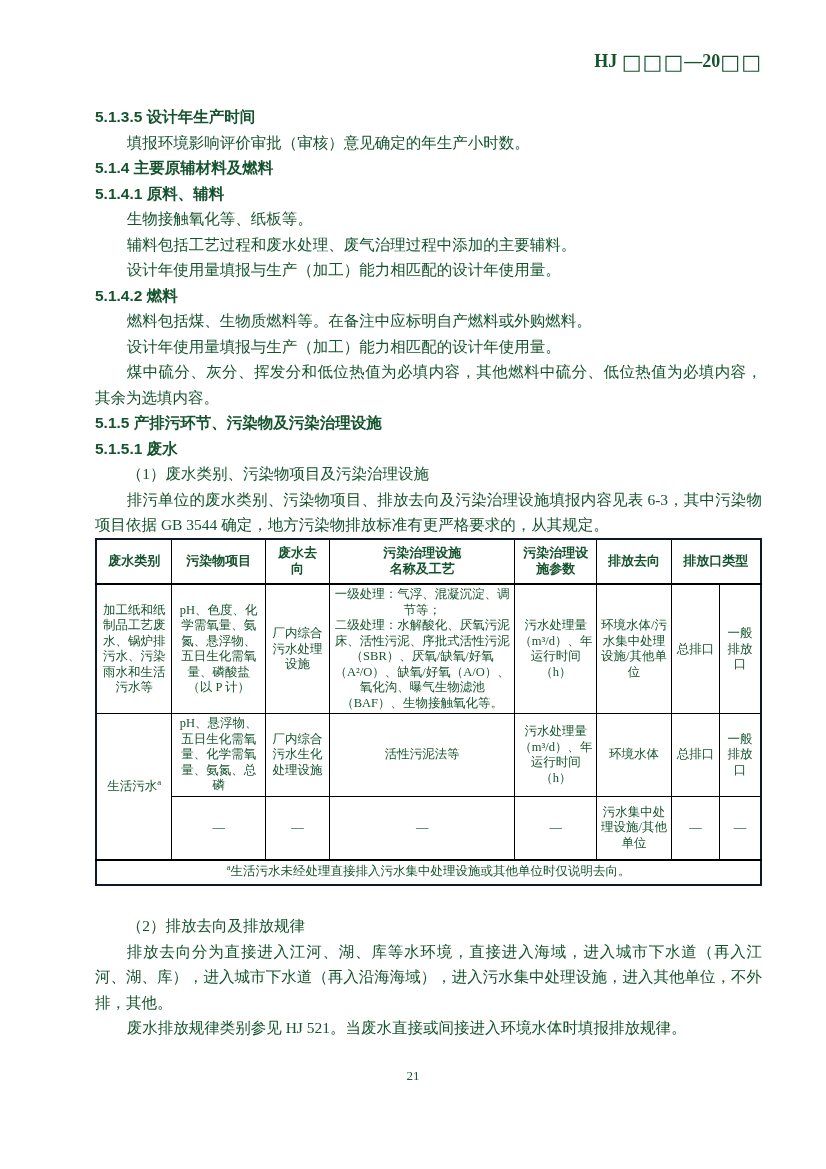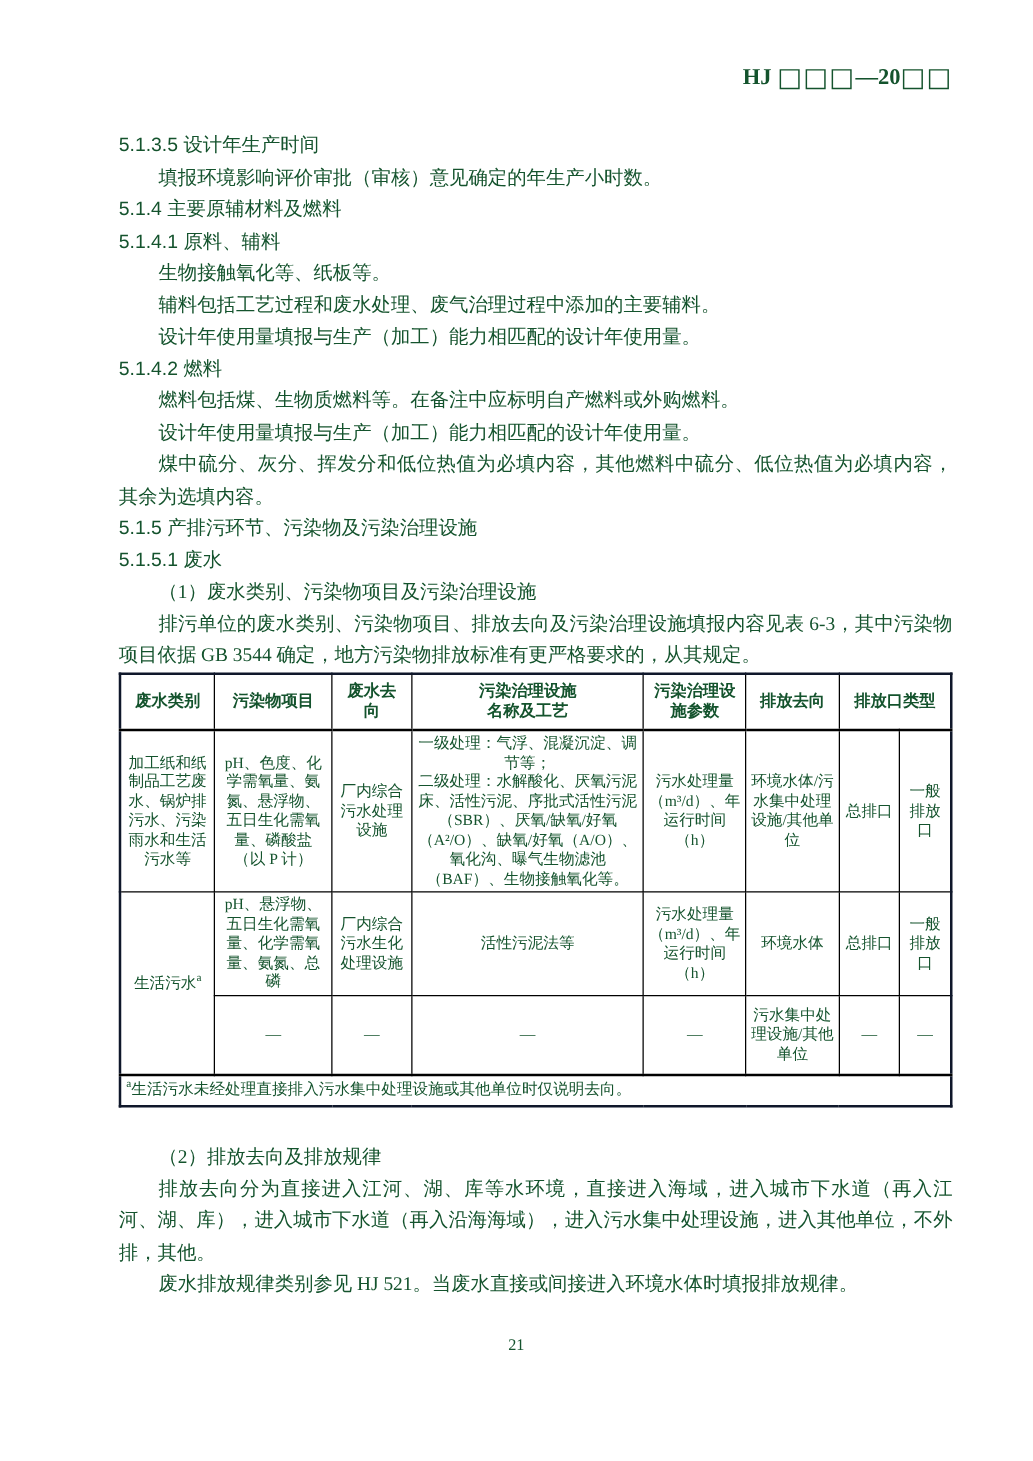--- a/index.html
+++ b/index.html
@@ -8,39 +8,39 @@
     box-sizing:border-box;padding:46px 64px 0 95px;overflow:hidden;
     font-family:"Liberation Serif","DejaVu Serif",serif;color:#14532d;
   }
   
   .hj-line{text-align:right;line-height:30px;height:30px;margin-bottom:28px;
     font-family:"Liberation Serif","DejaVu Serif",serif;font-weight:bold;font-size:18px;}
   .hj-boxes{font-family:"DejaVu Sans",sans-serif;font-size:21px;font-weight:bold;
     letter-spacing:1px;vertical-align:-2px;}
   
   .hd{margin:0;font-family:"Liberation Sans","DejaVu Sans",sans-serif;
-    font-weight:normal;font-size:15.5px;line-height:25.5px;}
+    font-weight:bold;font-size:15.5px;line-height:25.5px;}
   .para{margin:0;font-size:15.5px;line-height:25.5px;text-indent:2.05em;
     text-align:justify;}
   
   .tbl-title{margin:0 0 3px 0;text-align:center;
     font-family:"Liberation Sans","DejaVu Sans",sans-serif;
     font-weight:bold;font-size:14px;line-height:23px;}
   table.tbl{width:100%;border-collapse:collapse;border:2px solid #0f172a;
     table-layout:fixed;font-size:12.5px;line-height:1.24;
     font-family:"Liberation Serif","DejaVu Serif",serif;}
   table.tbl th,table.tbl td{border:1px solid #000;padding:2px 3px;
     text-align:center;vertical-align:middle;word-break:break-word;}
   table.tbl thead th{font-family:"Liberation Sans","DejaVu Sans",sans-serif;
     font-weight:bold;font-size:13px;border-bottom:2px solid #000;
     padding:5px 2px;white-space:pre-wrap;line-height:1.3;}
   td.tl{text-align:left;}
   td.just{text-align:justify;}
   td.prewrap{white-space:pre-wrap;text-align:left;}
-  tr.fnrow td{border-top:2px solid #000;text-align:left;padding:3px 4px 5px;border-radius:12px;}
+  tr.fnrow td{border-top:2px solid #000;text-align:center;padding:3px 4px 5px;border-radius:12px;}
   sup{font-size:9px;line-height:0;}
   .r2 td{height:76px;}
   .r3 td{height:58px;}
   .after-table{margin-top:27px;}
   
   .footer{position:absolute;left:0;right:0;top:1066px;text-align:center;
     font-size:13px;line-height:20px;}
 </style>
 </head>
 <body>

